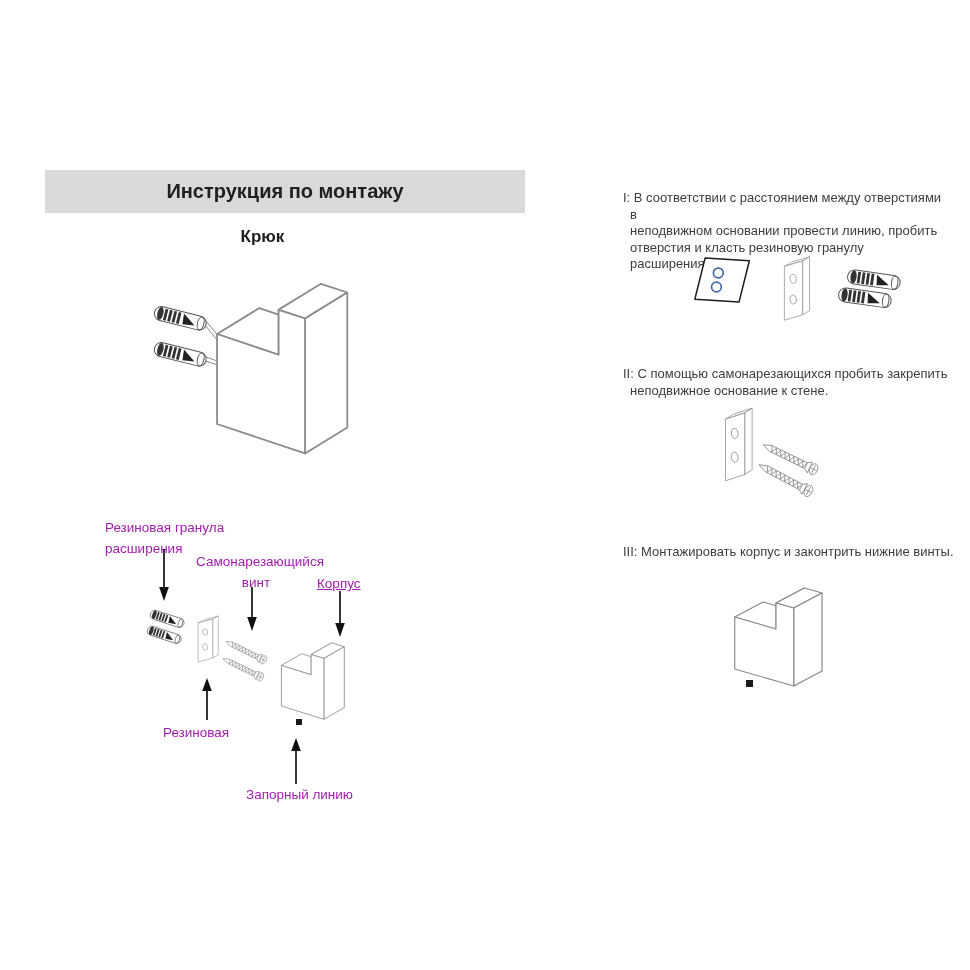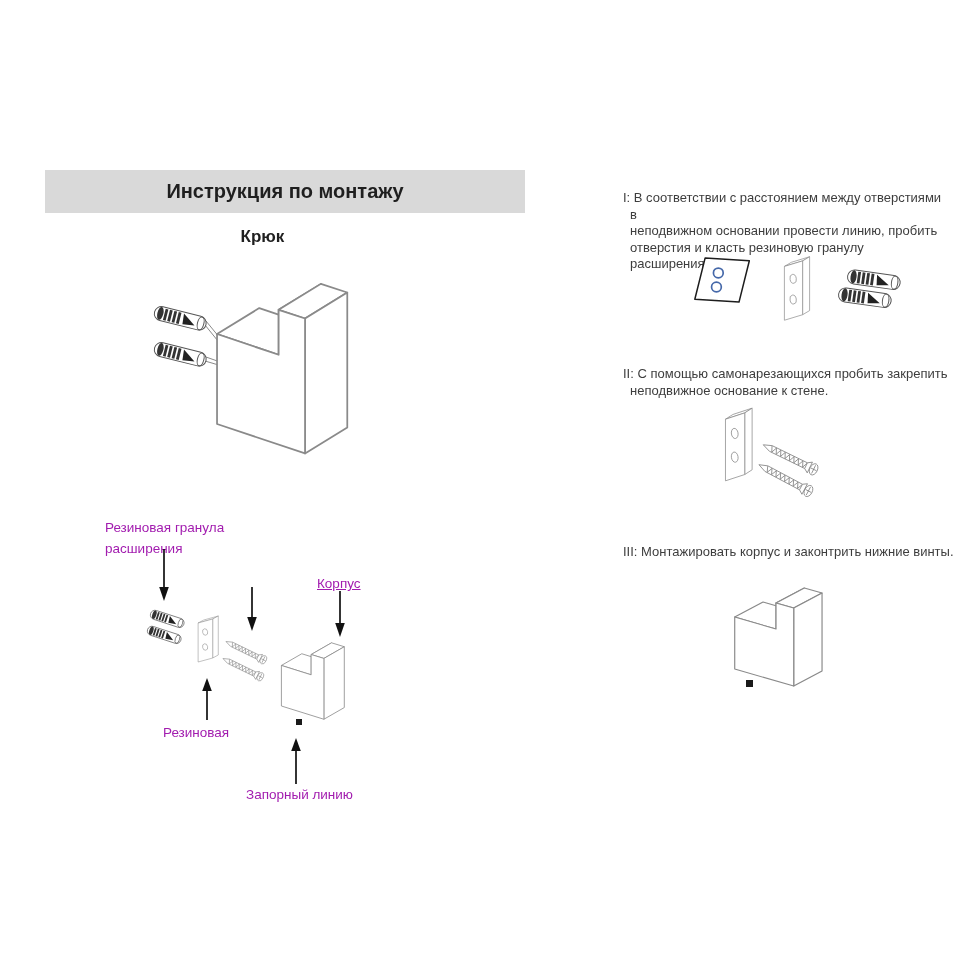--- a/index.html
+++ b/index.html
@@ -95,20 +95,22 @@
     <use href="#sym-hook" transform="translate(60,-31) scale(1.76,1.73)"></use>
   </svg>
 
   <div class="abs lbl" style="left:105px; top:517px;">Резиновая гранула
 расширения</div>
   <svg class="abs arrow" style="left:156px; top:549px;" width="16" height="52">
     <line x1="8" y1="0" x2="8" y2="39"></line>
       <polygon points="8,52 3.2,38 12.8,38"></polygon>
   </svg>
 
+  <div class="abs lbl center" style="left:196px; top:551px; width:120px;">Самонарезающийся
+винт</div>
   <svg class="abs arrow" style="left:244px; top:587px;" width="16" height="44">
     <line x1="8" y1="0" x2="8" y2="31"></line>
       <polygon points="8,44 3.2,30 12.8,30"></polygon>
   </svg>
 
   <div class="abs lbl" style="left:317px; top:573px;text-decoration:underline;">Корпус</div>
   <svg class="abs arrow" style="left:332px; top:591px;" width="16" height="46">
     <line x1="8" y1="0" x2="8" y2="33"></line>
       <polygon points="8,46 3.2,32 12.8,32"></polygon>
   </svg>

